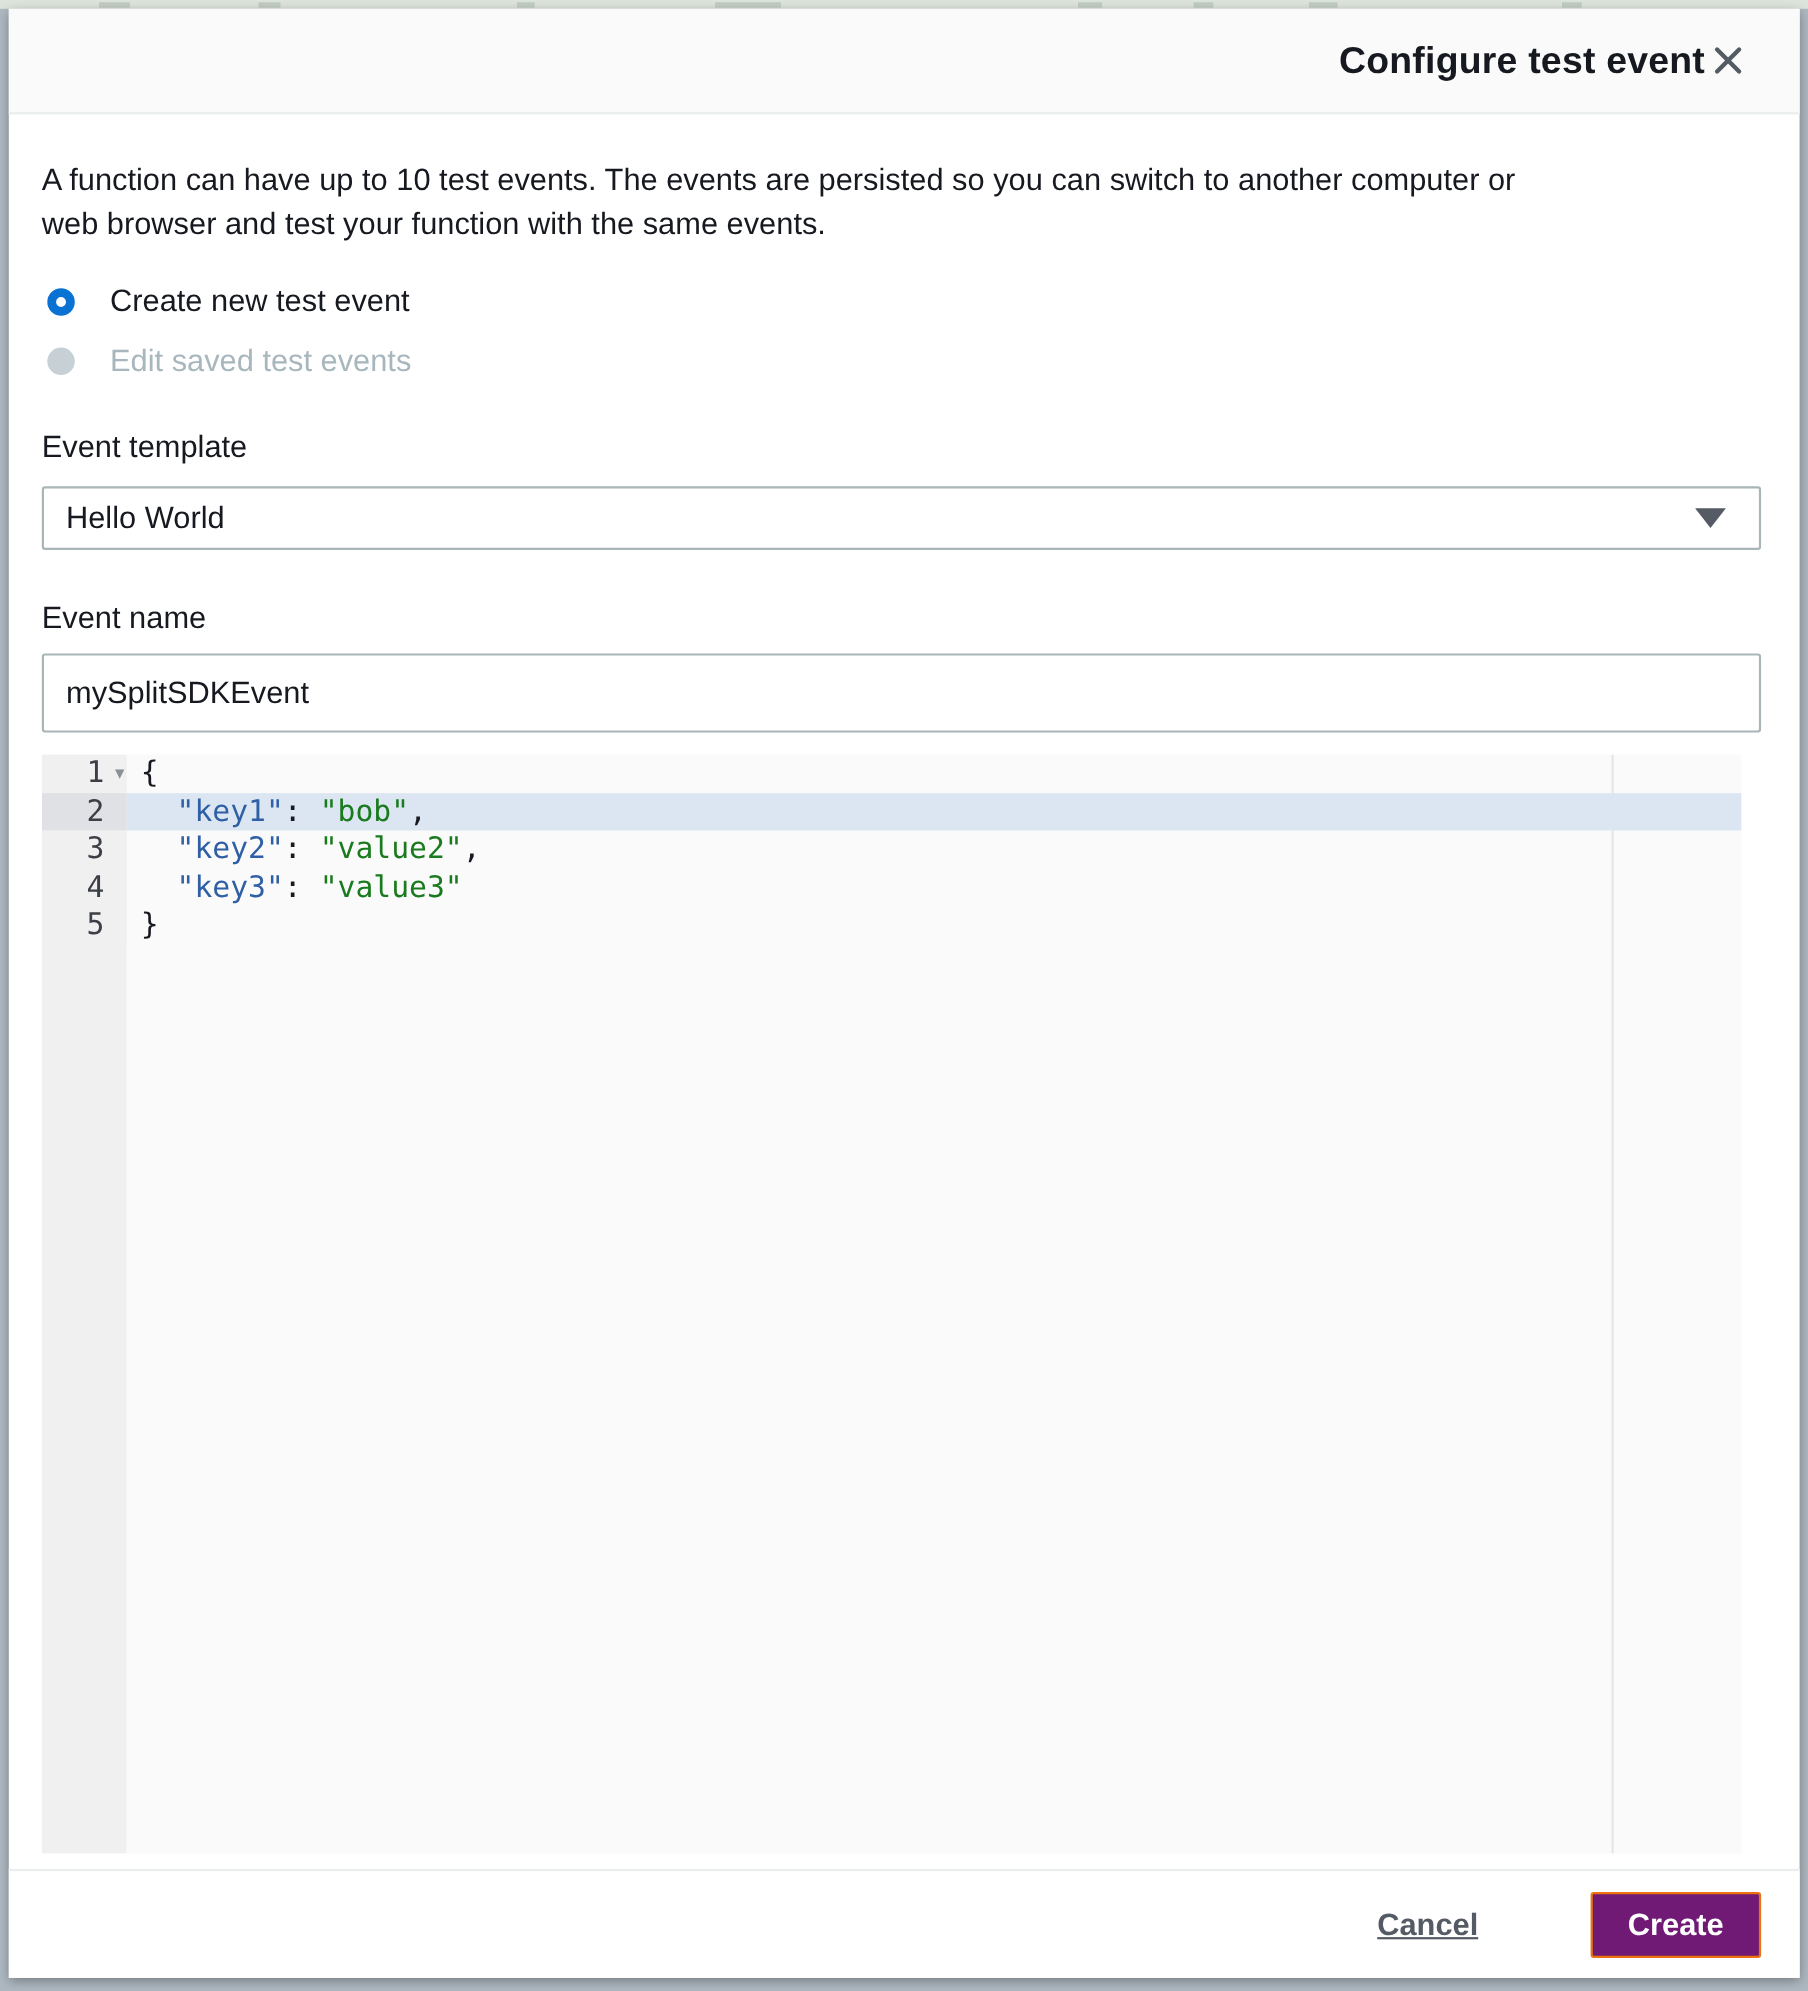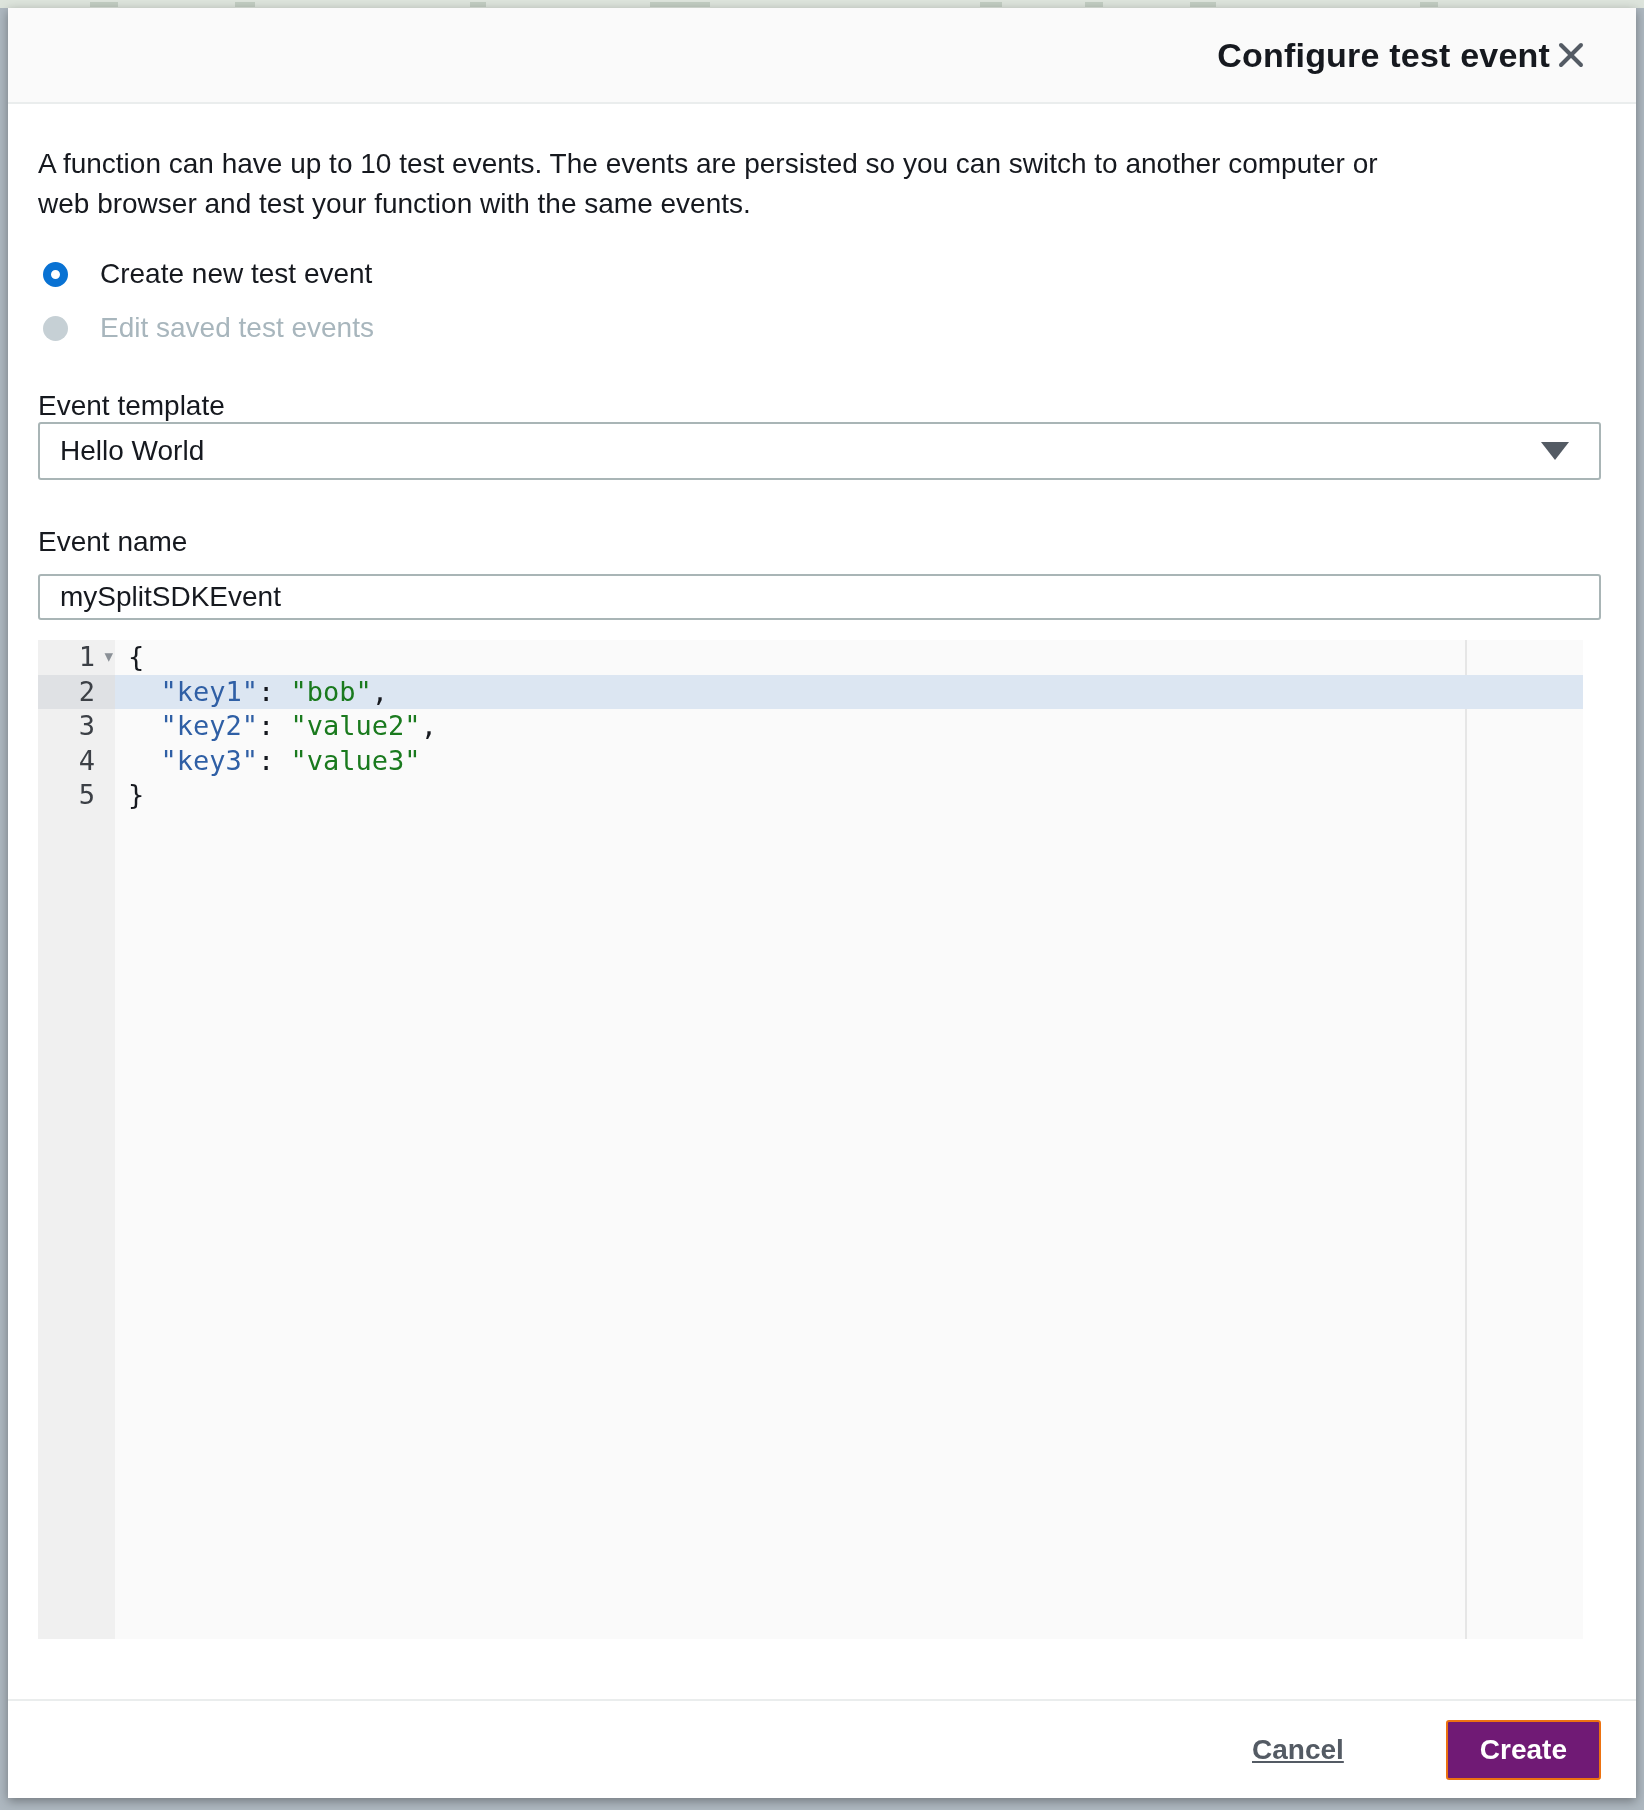--- a/index.html
+++ b/index.html
@@ -40,31 +40,31 @@
   .radio-circle{
     width:25px;height:25px;border-radius:50%;box-sizing:border-box;flex:0 0 25px;margin-left:5px;
   }
   .radio-circle.selected{background:#ffffff;border:8px solid #0972d3;}
   .radio-circle.disabled{background:#c6d0d5;border:none;}
   .radio-label{margin-left:32px;font-size:28px;color:#16191f;}
   .radio-label.disabled{color:#a8b6bd;}
 
   .field-label{margin-top:46px;font-size:28px;color:#16191f;}
   .select-box{
-    margin-top:0;height:58px;border:2px solid #a9b5b6;border-radius:3px;background:#fff;
+    margin-top:20px;height:58px;border:2px solid #a9b5b6;border-radius:3px;background:#fff;
     display:flex;align-items:center;justify-content:space-between;
     padding:0 30px 0 20px;box-sizing:border-box;cursor:pointer;width:100%;
   }
   .select-value{font-size:28px;color:#16191f;}
   .select-arrow{
     width:0;height:0;border-left:14px solid transparent;border-right:14px solid transparent;
     border-top:18px solid #545b64;
   }
   .text-input{
-    margin-top:16px;height:46px;border:2px solid #a9b5b6;border-radius:3px;background:#fff;
+    margin-top:16px;height:72px;border:2px solid #a9b5b6;border-radius:3px;background:#fff;
     font-size:28px;color:#16191f;padding:0 20px;box-sizing:border-box;width:100%;
     font-family:"Liberation Sans", sans-serif;display:block;
   }
 
   .editor{
     margin-top:20px;position:relative;height:999px;background:#fafafa;
     font-family:"DejaVu Sans Mono", monospace;font-size:27px;overflow:hidden;
   }
   .gutter-bg{position:absolute;left:0;top:0;bottom:0;width:77px;background:#f0f0f0;}
   .print-margin{position:absolute;left:1427px;top:0;bottom:0;width:2px;background:#e6e6e6;}

